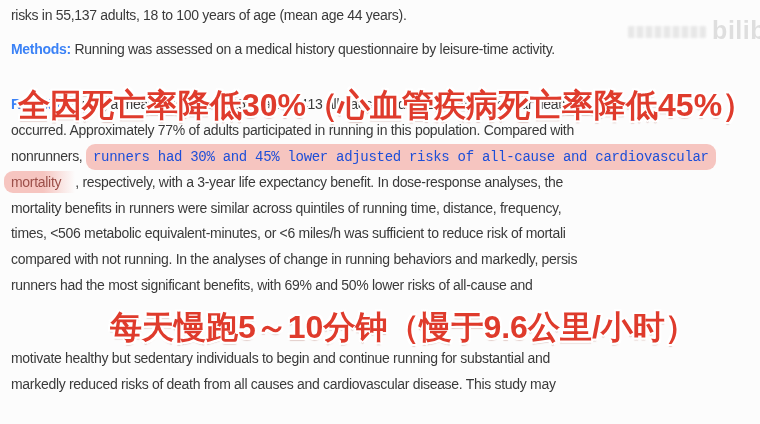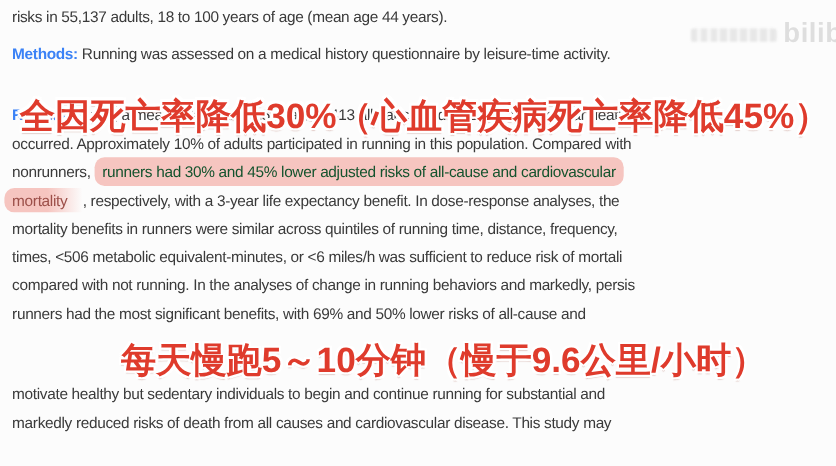--- a/index.html
+++ b/index.html
@@ -21,23 +21,24 @@
     letter-spacing: -0.3px;
     overflow: visible;
   }
   .p1 { top: 3px; }
   .p2 { top: 37px; }
   .p3 { top: 60px; margin-top: 32px; }
   .p4 { top: 346px; }
   .bold { font-weight: bold; color: #3b82f6; }
   .hl {
     background: #f6c5c0;
-    color: #14532d;
+    color: #1d4ed8;
     border-radius: 9px;
     padding: 5px 7px;
+    font-family: Liberation Mono, monospace;
   }
   .hl-fade {
     background: linear-gradient(90deg, #f6c5c0 0%, #f6c5c0 55%, rgba(246,197,192,0) 100%);
     color: #9c4f49;
     border-radius: 9px 0 0 9px;
     padding: 3px 14px 3px 7px;
     margin-left: -7px;
   }
   .caption {
     position: absolute;
@@ -87,21 +88,21 @@
 <div class="abstract p1">
   <div class="line">risks in 55,137 adults, 18 to 100 years of age (mean age 44 years).</div>
 </div>
 
 <div class="abstract p2">
   <div class="line"><span class="bold">Methods:</span><span> Running was assessed on a medical history questionnaire by leisure-time activity.</span></div>
 </div>
 
 <div class="abstract p3">
   <div class="line"><span class="bold">Results:</span><span> During a mean follow-up of 15 years, 3,413 all-cause and 1,217 cardiovascular deaths</span></div>
-  <div class="line">occurred. Approximately 10% of adults participated in running in this population. Compared with</div>
+  <div class="line">occurred. Approximately 77% of adults participated in running in this population. Compared with</div>
   <div class="line"><span>nonrunners, </span><span class="hl">runners had 30% and 45% lower adjusted risks of all-cause and cardiovascular</span></div>
   <div class="line"><span class="hl-fade">mortality</span><span>, respectively, with a 3-year life expectancy benefit. In dose-response analyses, the</span></div>
   <div class="line">mortality benefits in runners were similar across quintiles of running time, distance, frequency,</div>
   <div class="line">times, &lt;506 metabolic equivalent-minutes, or &lt;6 miles/h was sufficient to reduce risk of mortali</div>
   <div class="line">compared with not running. In the analyses of change in running behaviors and markedly, persis</div>
   <div class="line">runners had the most significant benefits, with 69% and 50% lower risks of all-cause and</div>
 </div>
 
 <div class="abstract p4">
   <div class="line">motivate healthy but sedentary individuals to begin and continue running for substantial and</div>

